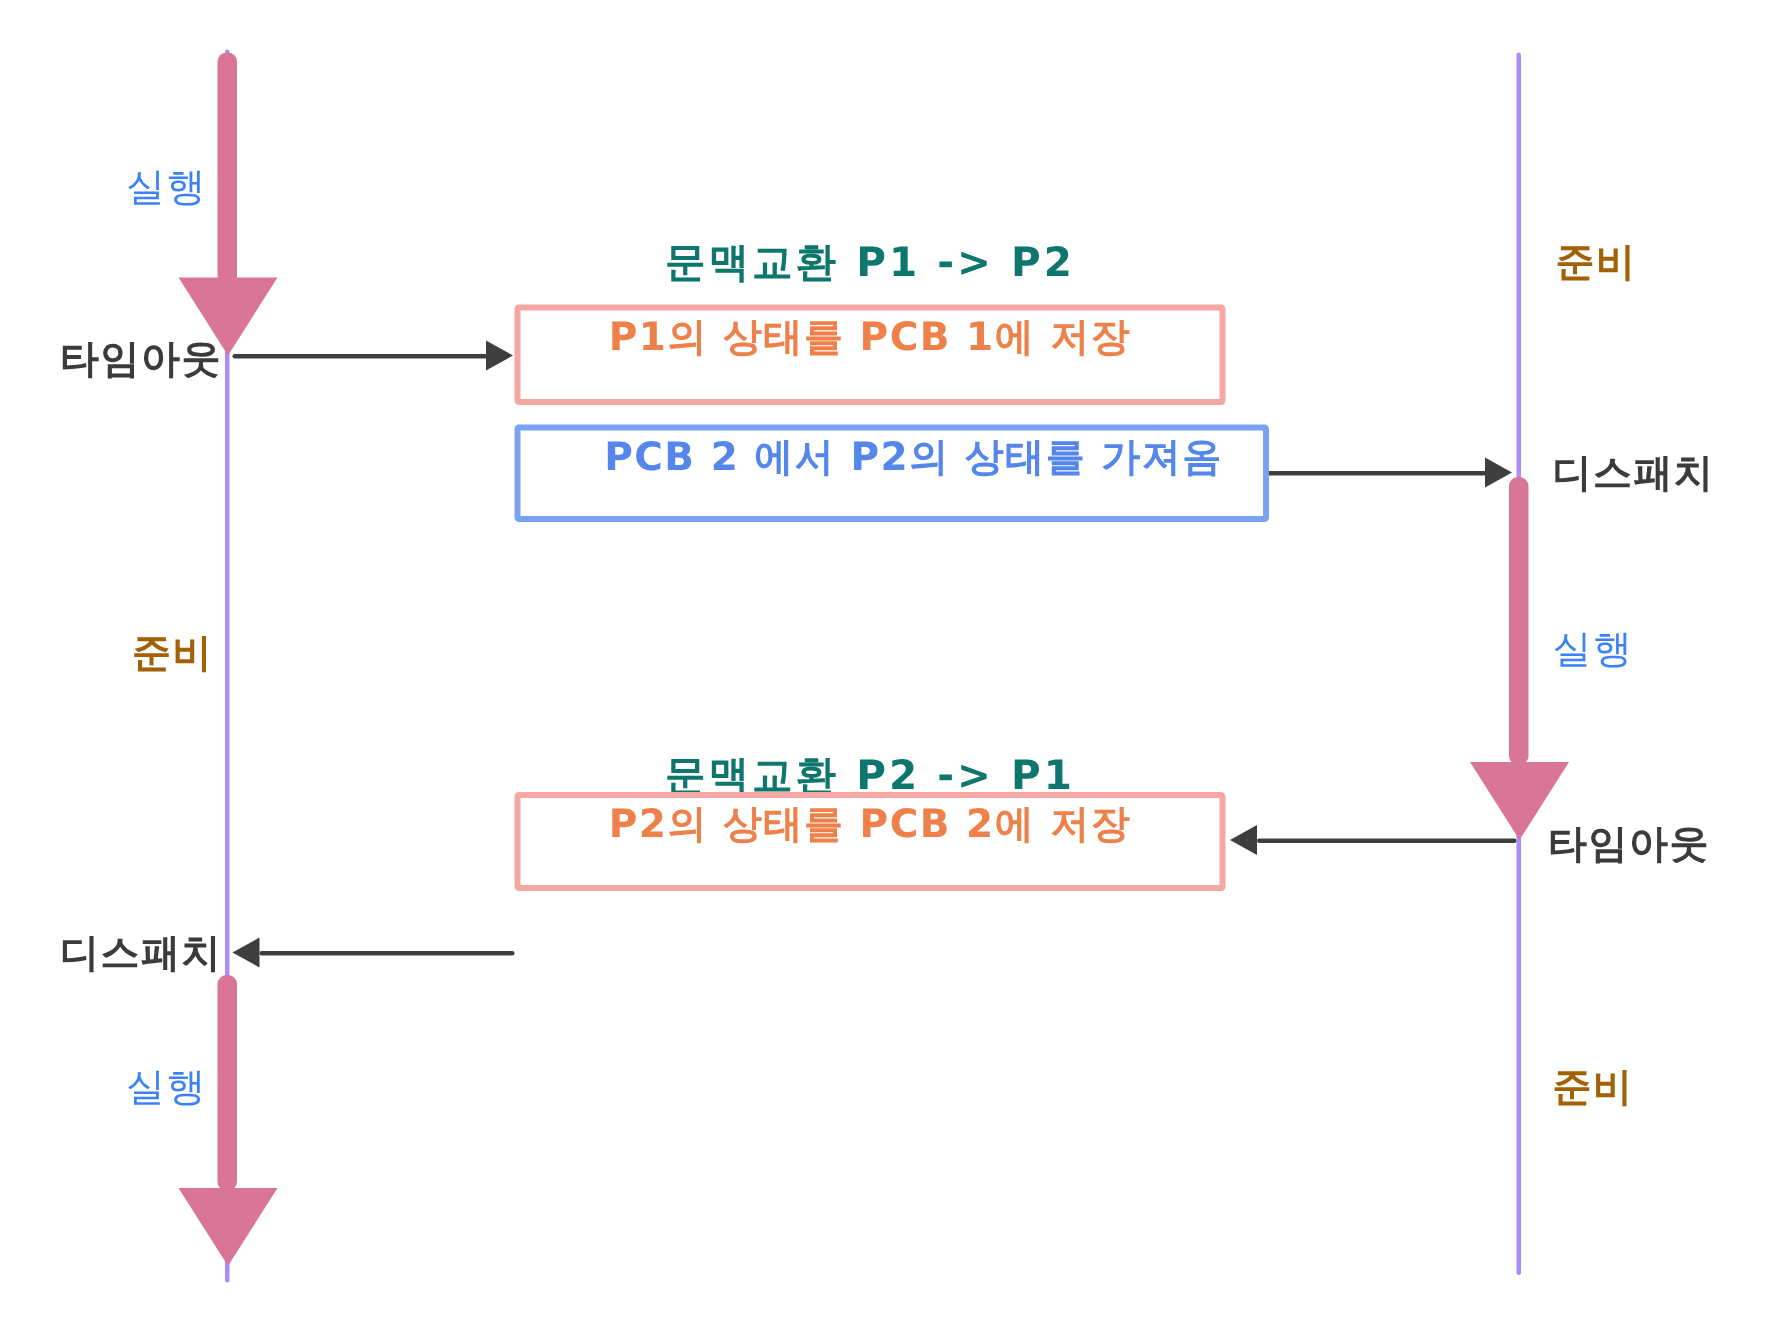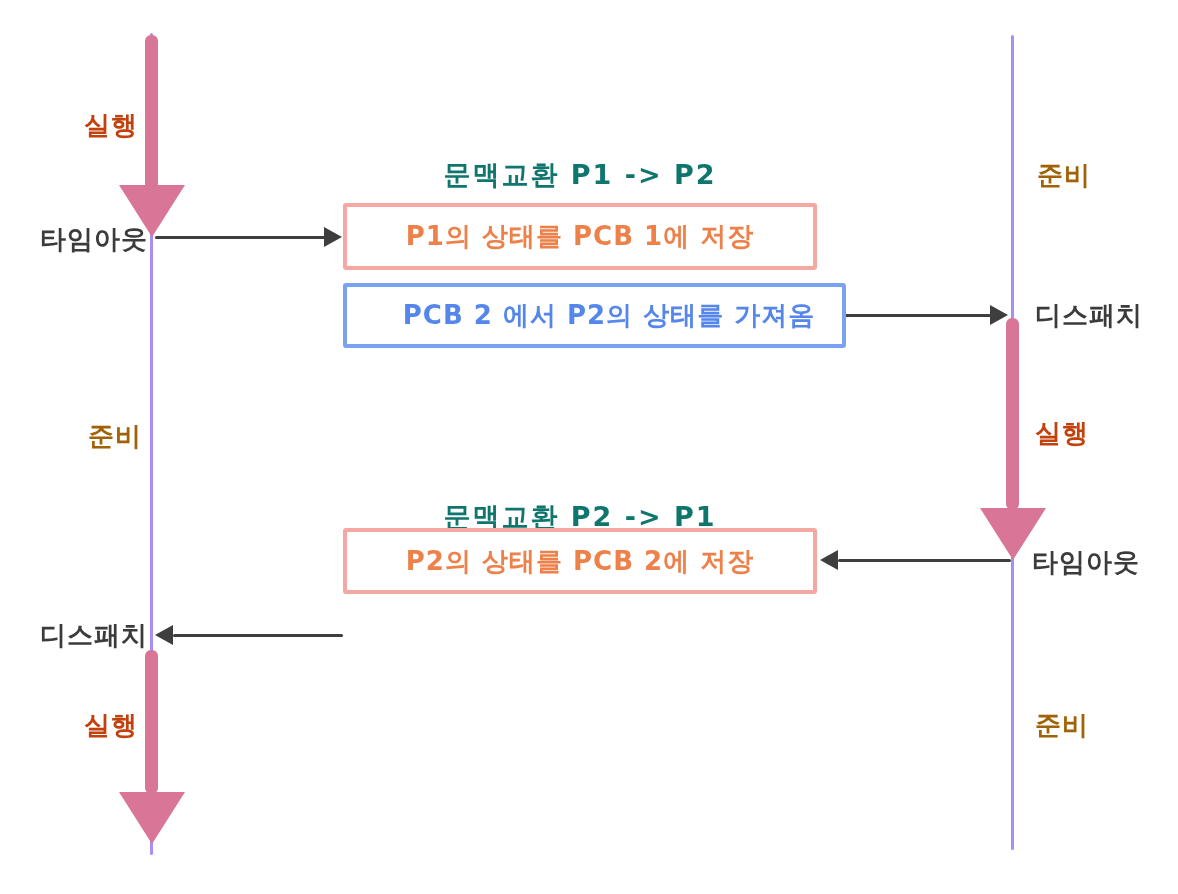--- a/index.html
+++ b/index.html
@@ -17,27 +17,27 @@
   
   .harrow{position:absolute;height:3px;background:#3e3e3e;border-radius:2px;}
   .head-right{position:absolute;width:0;height:0;
     border-top:10px solid transparent;border-bottom:10px solid transparent;
     border-left:18px solid #3e3e3e;}
   .head-left{position:absolute;width:0;height:0;
     border-top:10px solid transparent;border-bottom:10px solid transparent;
     border-right:18px solid #3e3e3e;}
   
   .lbl{position:absolute;font-size:26px;line-height:1.05;white-space:nowrap;letter-spacing:1px;}
-  .lbl-exec{color:#c2410c;font-weight:bold;}
+  .lbl-exec{color:#3b82f6;font-weight:normal;}
   .lbl-ready{color:#a16207;font-weight:bold;}
   .lbl-dark{color:#3b3b3b;font-weight:bold;font-family:Liberation Serif, serif;}
   .section-title{position:absolute;width:474px;text-align:center;font-size:27px;
     color:#0f766e;letter-spacing:2px;white-space:nowrap;font-weight:bold;}
   
-  .cs-box{position:absolute;width:466px;display:flex;align-items:center;justify-content:center;
+  .cs-box{position:absolute;width:466px;display:flex;align-items:flex-start;justify-content:center;
     background:#ffffff;border-radius:3px;font-size:26px;font-weight:bold;letter-spacing:1px;white-space:nowrap;}
   .box-save{border:4px solid #f5a8a2;color:#ee8049;}
   .box-load{border:4px solid #79a3f2;color:#5486ec;}
 </style>
 </head>
 <body>
 
 <div class="canvas">
 
   <div class="timeline" style="left:150px;top:33px;height:822px;"></div>

